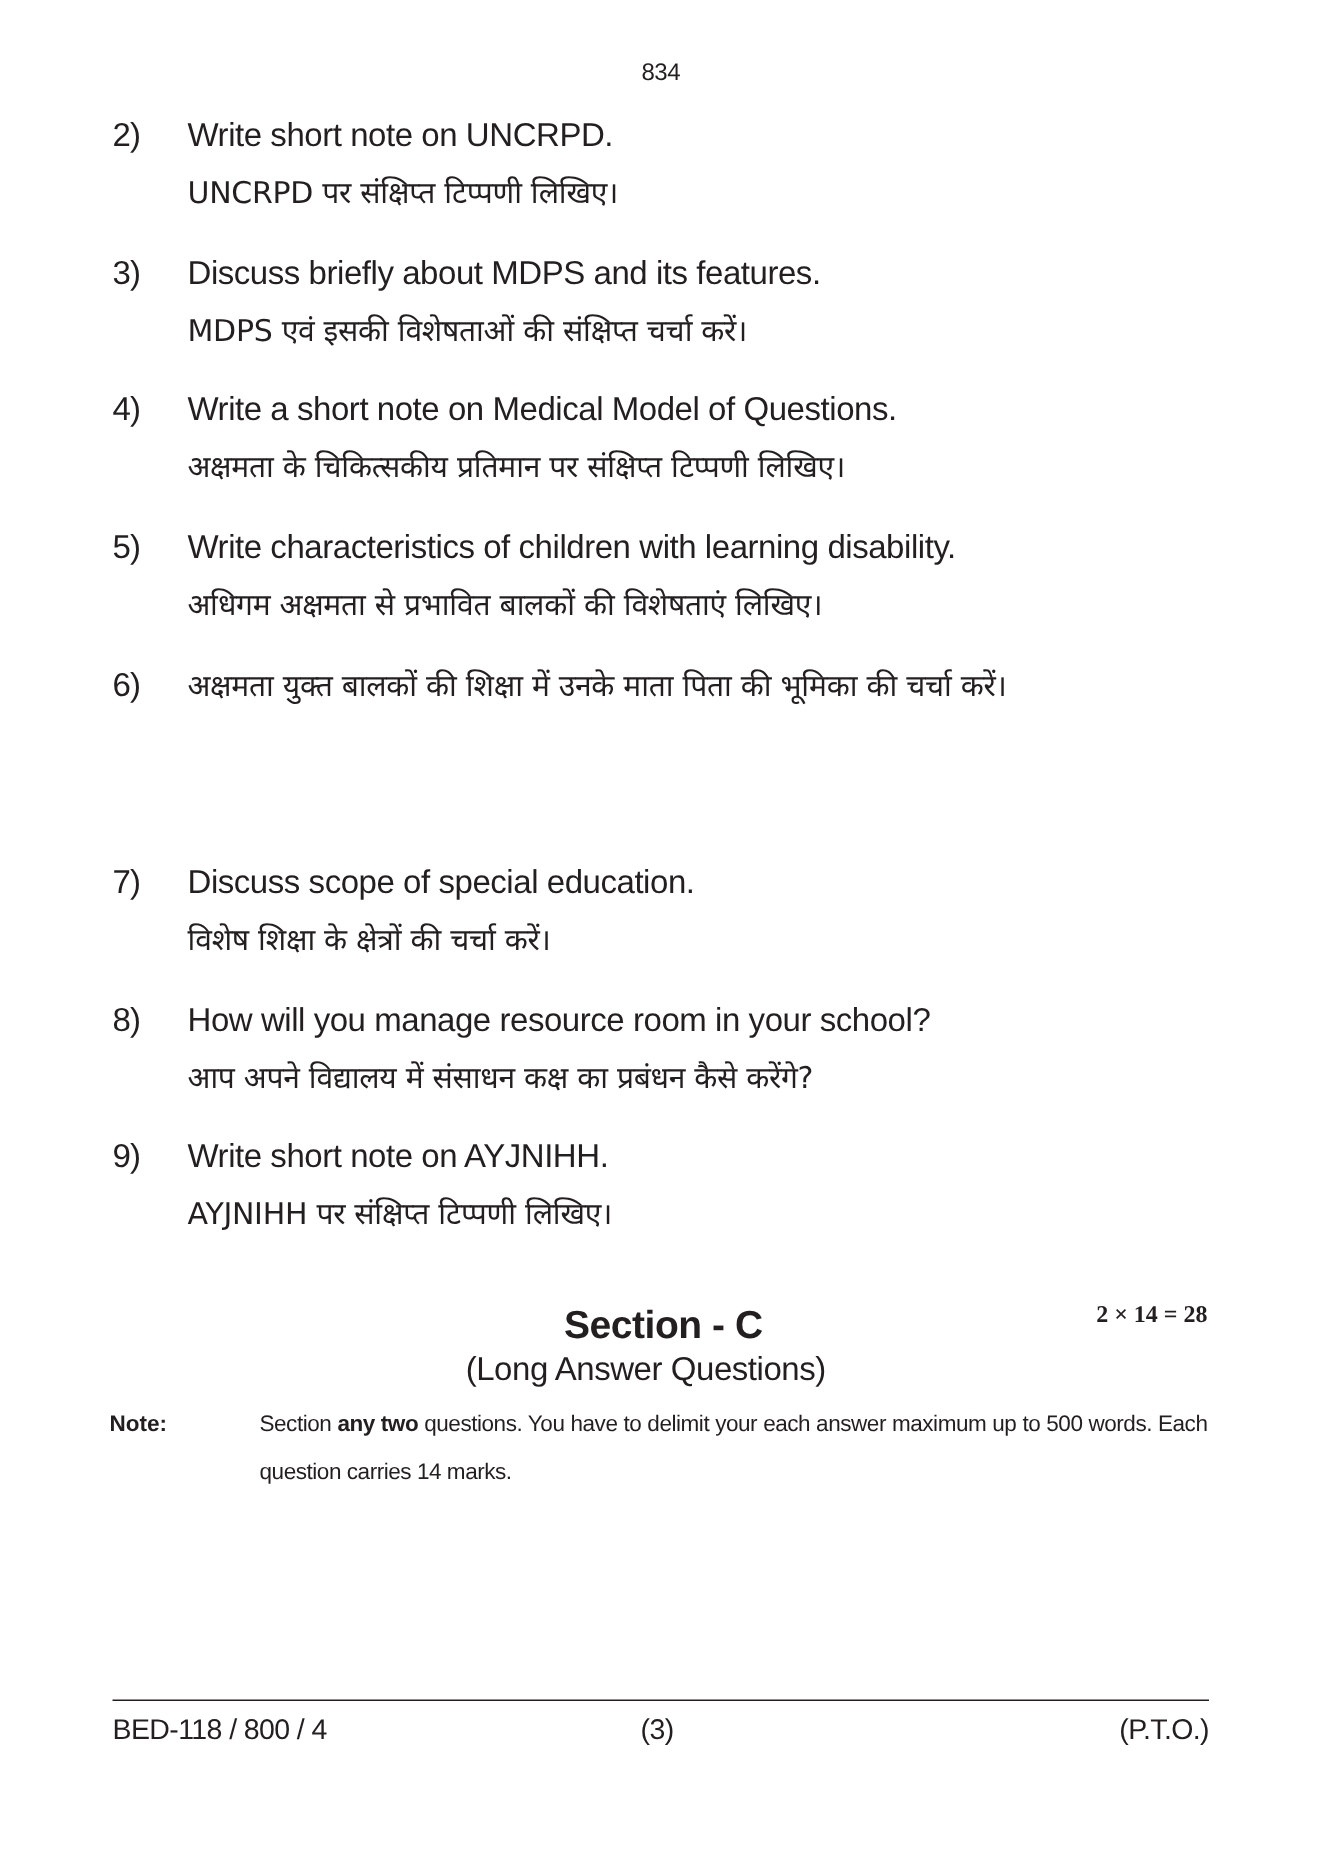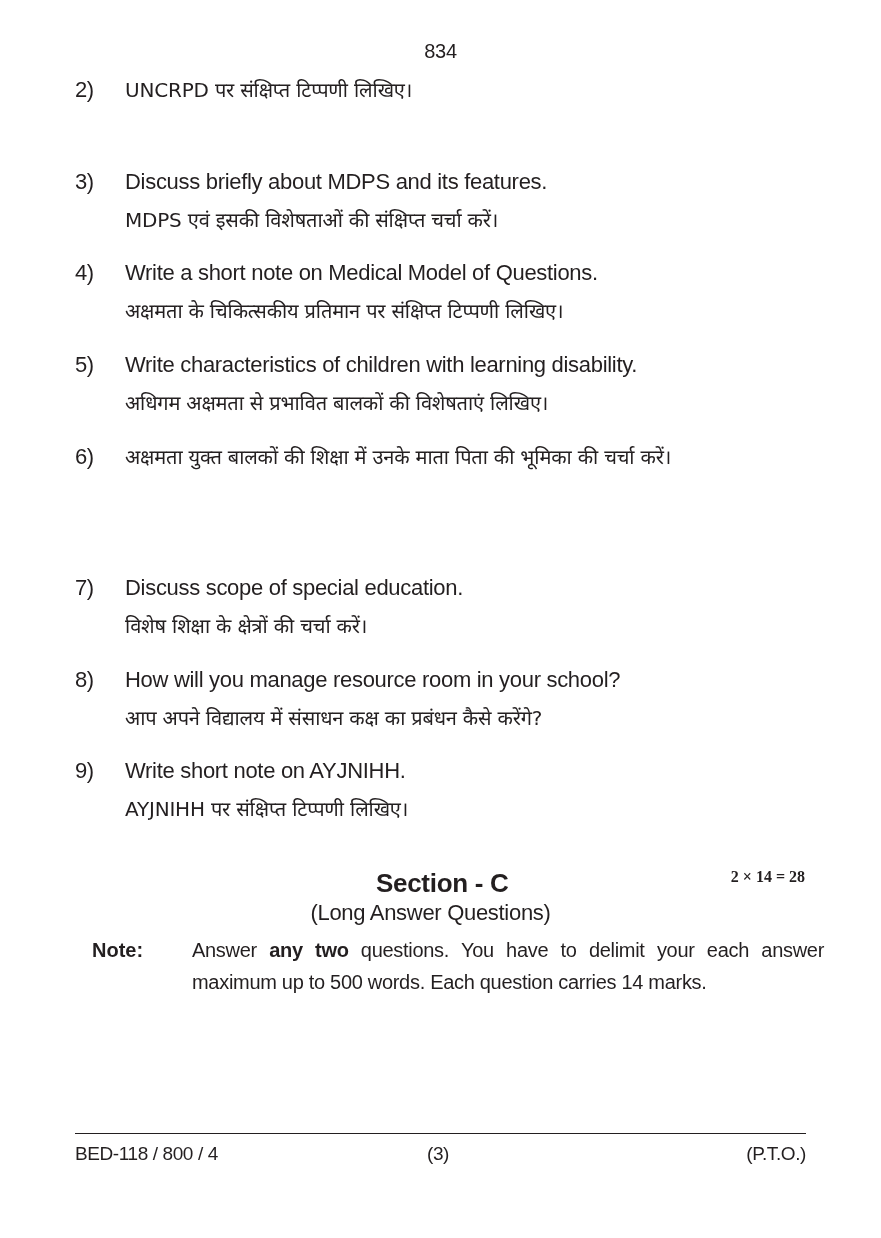--- a/index.html
+++ b/index.html
@@ -14,21 +14,21 @@
       overflow: hidden;
       font-family: "Liberation Sans", "DejaVu Sans", sans-serif;
       color: #231f20;
     }
     .page-number {
       position: absolute;
       top: 40px;
       left: 0;
       width: 881px;
       text-align: center;
-      font-size: 20px;
+      font-size: 16px;
       letter-spacing: -0.3px;
     }
     .question {
       position: absolute;
       left: 75px;
       width: 732px;
       font-size: 22px;
       line-height: 38px;
     }
     .q-num {
@@ -83,23 +83,23 @@
       top: 900px;
       left: 0;
       width: 861px;
       text-align: center;
       font-size: 22px;
       letter-spacing: -0.3px;
     }
     .note {
       position: absolute;
       top: 934px;
-      left: 92px;
+      left: 73px;
       width: 732px;
-      font-size: 20px;
+      font-size: 15px;
       line-height: 32px;
     }
     .note-label {
       position: absolute;
       left: 0;
       top: 0;
       font-weight: bold;
     }
     .note-text {
       margin-left: 100px;
@@ -130,20 +130,21 @@
     .footer-right { position: absolute; right: 0; top: 0; }
   </style>
 </head>
 <body>
 
 <div class="page-number">834</div>
 
 <div class="question" style="top:71px;">
   <span class="q-num">2)</span>
   <div class="q-body">
+    <span class="q-en">Write short note on UNCRPD.</span>
     <span class="q-hi">UNCRPD पर संक्षिप्त टिप्पणी लिखिए।</span>
   </div>
 </div>
 
 <div class="question" style="top:163px;">
   <span class="q-num">3)</span>
   <div class="q-body">
     <span class="q-en">Discuss briefly about MDPS and its features.</span>
     <span class="q-hi">MDPS एवं इसकी विशेषताओं की संक्षिप्त चर्चा करें।</span>
   </div>
@@ -197,21 +198,21 @@
 </div>
 
 <div class="section-header">
   <span class="section-title">Section - C</span>
   <span class="section-marks">2 × 14 = 28</span>
 </div>
 <div class="section-subtitle">(Long Answer Questions)</div>
 
 <div class="note">
   <span class="note-label">Note:</span>
-  <div class="note-text"><span>Answer </span><b>any two</b><span> questions. You have to delimit your each answer maximum up to 500 words. Each question carries 14 marks.</span></div>
+  <div class="note-text"><span>Section </span><b>any two</b><span> questions. You have to delimit your each answer maximum up to 500 words. Each question carries 14 marks.</span></div>
 </div>
 
 <div class="footer-rule"></div>
 <div class="footer">
   <span class="footer-left">BED-118 / 800 / 4</span>
   <span class="footer-center">(3)</span>
   <span class="footer-right">(P.T.O.)</span>
 </div>
 
 </body></html>

